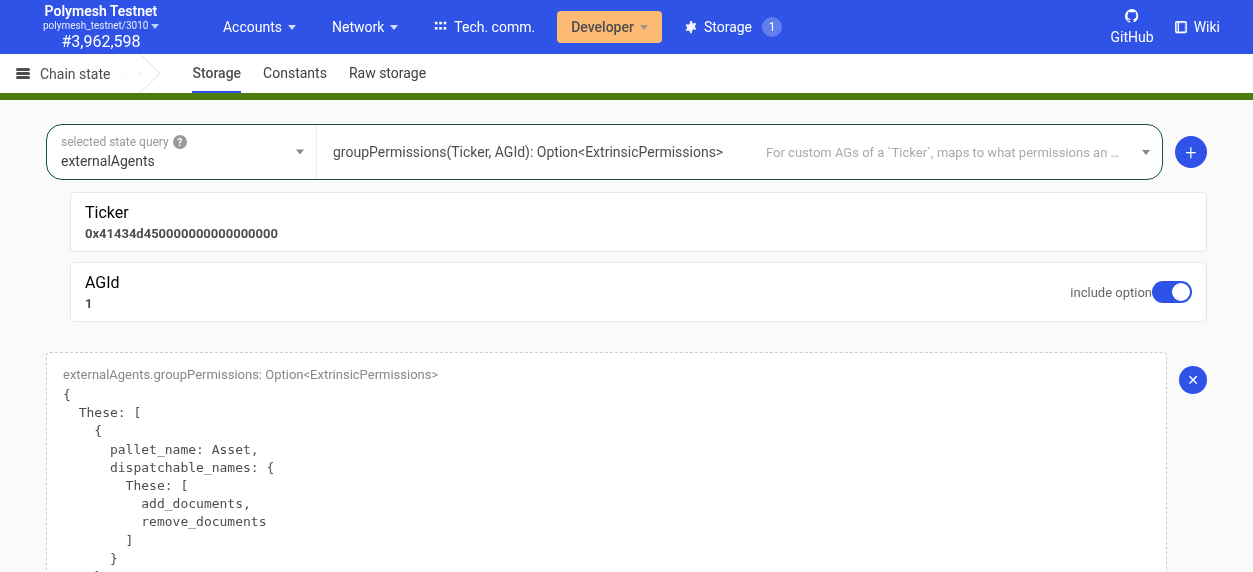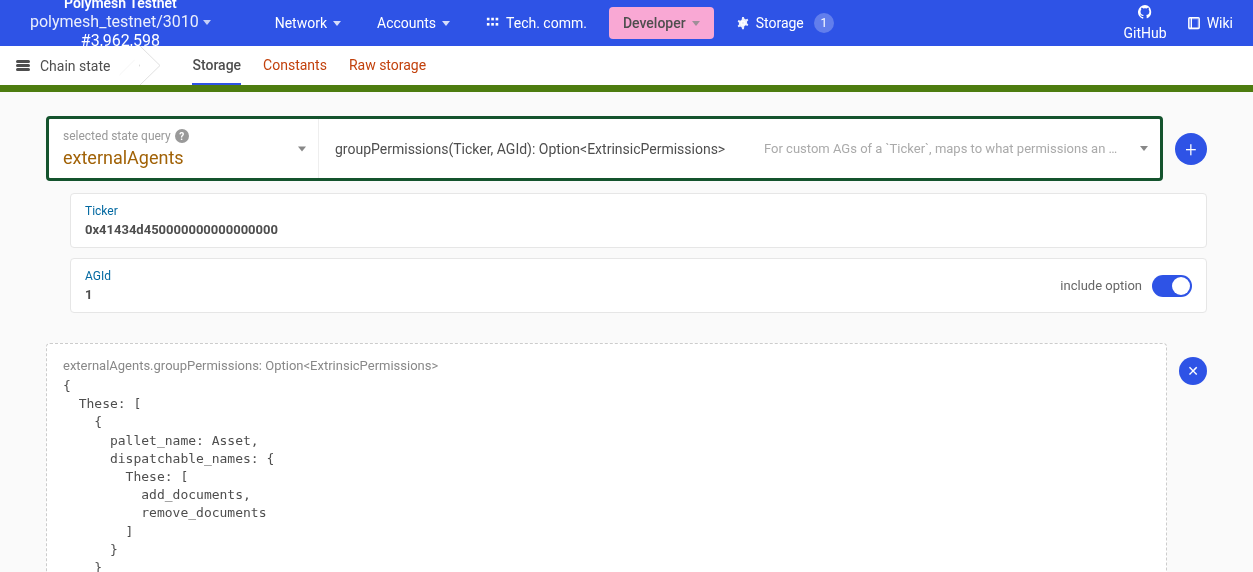--- a/index.html
+++ b/index.html
@@ -1,57 +1,57 @@
 <!DOCTYPE html>
 <html><head>
   <meta charset="utf-8">
   <style>
     * { margin: 0; padding: 0; box-sizing: border-box; }
     body { font-family: -apple-system, BlinkMacSystemFont, "Segoe UI", Roboto, sans-serif; font-size: 14px; color: #4e4e4e; background: #fafafa; }
     
-    .top-nav { background: #2e53e6; color: #fff; height: 46px; display: flex; align-items: center; padding: 0 20px; }
+    .top-nav { background: #2e53e6; color: #fff; height: 54px; display: flex; align-items: center; padding: 0 33px; }
     .net-info { text-align: center; line-height: 1.2; padding: 0 10px; position: relative; }
     .net-name { font-weight: 600; font-size: 14px; }
-    .net-endpoint { font-size: 16px; opacity: 0.9; }
+    .net-endpoint { font-size: 10px; opacity: 0.9; }
     .net-block { font-size: 16px; }
     
     .nav-items { display: flex; align-items: center; gap: 8px; margin-left: 40px; flex: 1; }
     .nav-item { display: flex; align-items: center; gap: 6px; padding: 8px 14px; cursor: pointer; border-radius: 4px; font-size: 14px; }
-    .nav-item.active { background: #f9a8d4; color: #4e4e4e; font-weight: 500; }
+    .nav-item.active { background: #fdba74; color: #4e4e4e; font-weight: 500; }
     .caret-down { width: 0; height: 0; border-left: 4px solid transparent; border-right: 4px solid transparent; border-top: 5px solid currentColor; opacity: 0.8; }
     .badge { background: rgba(255,255,255,0.25); border-radius: 50%; width: 20px; height: 20px; display: inline-flex; align-items: center; justify-content: center; font-size: 12px; margin-left: 4px; }
     .nav-right { display: flex; align-items: center; gap: 20px; margin-left: auto; }
     .nav-icon { width: 14px; height: 14px; display: inline-block; }
     
     .sub-nav { background: #fff; height: 46px; display: flex; align-items: stretch; border-bottom: 7px solid #4d7c0f; padding-left: 16px; }
     .sub-title { display: flex; align-items: center; gap: 10px; padding-right: 30px; position: relative; font-weight: 400; color: #4e4e4e; }
     .sub-title::after { content: ""; position: absolute; right: 0; top: 0; bottom: 0; width: 20px; background: linear-gradient(135deg, transparent 49%, #ddd 50%, transparent 51%); clip-path: polygon(0 0, 100% 50%, 0 100%); border-right: 1px solid #ddd; }
     .chevron-divider { width: 22px; height: 100%; position: relative; }
     .chevron-divider svg { height: 100%; width: 100%; }
     .sub-tabs { display: flex; align-items: stretch; margin-left: 30px; gap: 22px; }
-    .sub-tab { display: flex; align-items: center; color: #c2410c; cursor: pointer; border-bottom: 2px solid transparent; }
+    .sub-tab { display: flex; align-items: center; color: #404040; cursor: pointer; border-bottom: 2px solid transparent; }
     .sub-tab.active { color: #4e4e4e; border-bottom-color: #e6007a; border-bottom-color: #2e53e6; font-weight: 500; }
     .db-icon { display: inline-flex; flex-direction: column; gap: 1px; }
     .db-icon span { width: 14px; height: 3px; background: #4e4e4e; border-radius: 2px; }
     
     .content { padding: 24px 46px; max-width: 1253px; }
     .query-row { display: flex; align-items: center; gap: 12px; margin-bottom: 12px; }
-    .query-box { flex: 1; background: #fff; border: 3px solid #14532d; border-radius: 4px; display: flex; align-items: stretch; }
+    .query-box { flex: 1; background: #fff; border: 1px solid #14532d; border-radius: 16px; display: flex; align-items: stretch; }
     .query-left { flex: 0 0 270px; padding: 10px 14px; border-right: 1px solid #eee; position: relative; }
     .query-label { font-size: 12px; color: #999; display: flex; align-items: center; gap: 4px; margin-bottom: 4px; }
-    .query-value { font-size: 18px; color: #a16207; }
+    .query-value { font-size: 14px; color: #404040; }
     .query-caret { position: absolute; right: 12px; top: 50%; transform: translateY(-50%); }
     .query-mid { flex: 1; display: flex; align-items: center; padding: 0 16px; color: #4e4e4e; position: relative; }
     .query-desc { margin-left: auto; color: #aaa; font-size: 13px; white-space: nowrap; overflow: hidden; text-overflow: ellipsis; max-width: 380px; padding-right: 20px; }
     .circle-btn { width: 32px; height: 32px; border-radius: 50%; background: #2e53e6; color: #fff; display: flex; align-items: center; justify-content: center; cursor: pointer; flex-shrink: 0; font-size: 20px; font-weight: 300; }
     
     .param-box { background: #fff; border: 1px solid #e6e6e6; border-radius: 4px; margin-left: 24px; margin-bottom: 10px; padding: 10px 14px; position: relative; }
-    .param-label { font-size: 12px; color: #0369a1; margin-bottom: 4px; }
+    .param-label { font-size: 16px; color: #000000; margin-bottom: 4px; }
     .param-value { font-size: 13px; color: #4e4e4e; font-weight: bold; }
-    .toggle-wrap { position: absolute; right: 14px; top: 50%; transform: translateY(-50%); display: flex; align-items: center; gap: 10px; font-size: 13px; color: #666; }
+    .toggle-wrap { position: absolute; right: 14px; top: 50%; transform: translateY(-50%); display: flex; align-items: center; font-size: 13px; color: #666; }
     .toggle { width: 40px; height: 22px; background: #2e53e6; border-radius: 11px; position: relative; cursor: pointer; }
     .toggle::after { content: ""; position: absolute; right: 2px; top: 2px; width: 18px; height: 18px; background: #fff; border-radius: 50%; }
     
     .result-row { display: flex; align-items: flex-start; gap: 12px; margin-top: 30px; }
     .result-box { flex: 1; border: 1px dashed #ccc; border-radius: 4px; padding: 14px 16px; background: #fff; }
     .result-header { font-size: 13px; color: #888; margin-bottom: 4px; }
     .result-body { font-family: "Menlo", "Consolas", monospace; font-size: 13px; line-height: 1.4; white-space: pre; color: #4e4e4e; }
     .close-btn { width: 28px; height: 28px; border-radius: 50%; background: #2e53e6; color: #fff; display: flex; align-items: center; justify-content: center; cursor: pointer; flex-shrink: 0; margin-top: 14px; font-size: 14px; }
     .help-circle { width: 14px; height: 14px; border-radius: 50%; background: #999; color: #fff; display: inline-flex; align-items: center; justify-content: center; font-size: 10px; font-weight: bold; }
     .caret-dark { width: 0; height: 0; border-left: 4px solid transparent; border-right: 4px solid transparent; border-top: 5px solid #888; }
@@ -60,25 +60,25 @@
 <body>
 
 <div class="top-nav">
   <div class="net-info">
     <div class="net-name">Polymesh Testnet</div>
     <div class="net-endpoint"><span>polymesh_testnet/3010</span> <span class="caret-down" style="display:inline-block;vertical-align:middle;"></span></div>
     <div class="net-block">#3,962,598</div>
   </div>
   <div class="nav-items">
     <div class="nav-item">
-        <span>Network</span>
+        <span>Accounts</span>
         <span class="caret-down"></span>
       </div>
     <div class="nav-item">
-        <span>Accounts</span>
+        <span>Network</span>
         <span class="caret-down"></span>
       </div>
     <div class="nav-item">
       <svg class="nav-icon" viewBox="0 0 16 16" fill="currentColor">
           <rect x="1" y="2" width="3" height="3"></rect>
           <rect x="6" y="2" width="3" height="3"></rect>
           <rect x="11" y="2" width="3" height="3"></rect>
           <rect x="1" y="8" width="3" height="3"></rect>
           <rect x="6" y="8" width="3" height="3"></rect>
           <rect x="11" y="8" width="3" height="3"></rect>

